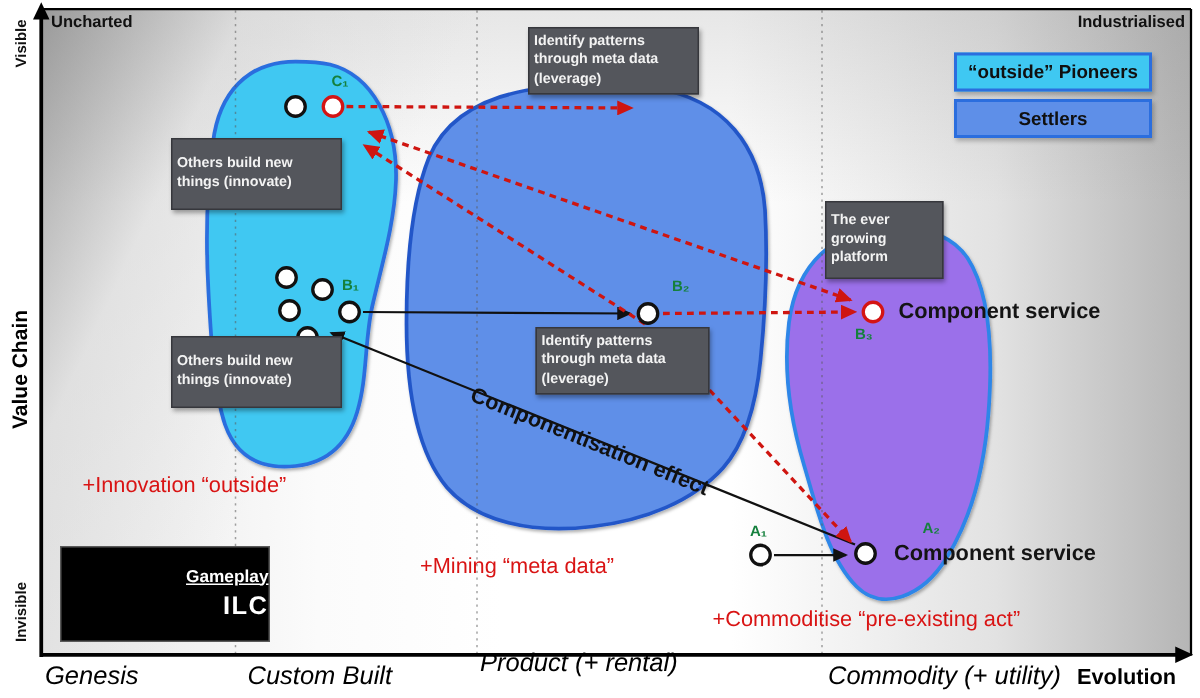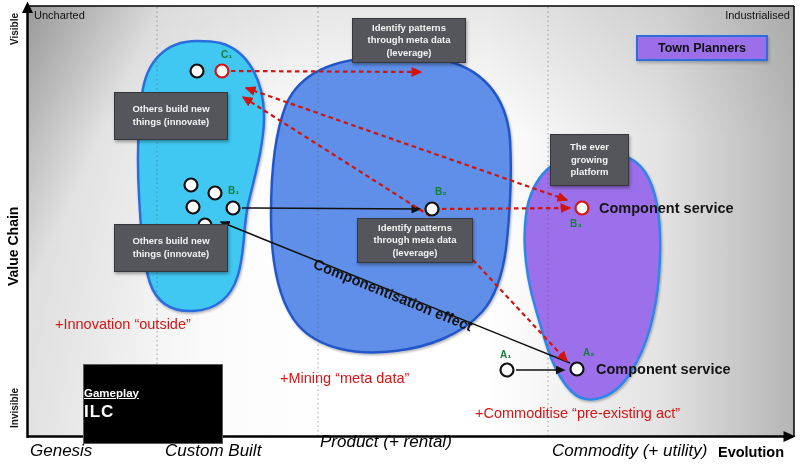--- a/index.html
+++ b/index.html
@@ -15,24 +15,24 @@
     background:
       linear-gradient(115deg, rgba(140,140,140,.80) 0%, rgba(215,215,215,.45) 14%, rgba(255,255,255,0) 30%),
       linear-gradient(to bottom, rgba(120,120,120,.18) 0%, rgba(255,255,255,0) 30%),
       linear-gradient(to right, #e6e6e6 0%, #fbfbfb 24%, #ffffff 40%, #ffffff 60%, #e2e2e2 83%, #b5b5b5 100%);
   }
   svg.layer{left:0;top:0;}
   
   .callout{
     background:#54565c;border:1.5px solid #36373c;color:#f3f3f3;
     font-size:9.5px;font-weight:600;line-height:1.32;
-    display:flex;align-items:center;justify-content:center;text-align:center;
+    display:flex;align-items:center;justify-content:center;
     padding:3px;box-sizing:border-box;box-shadow:1px 2px 3px rgba(0,0,0,.35);
   }
-  .corner{font-weight:normal;font-size:11px;color:#111;white-space:nowrap;}
+  .corner{font-weight:bold;font-size:11px;color:#111;white-space:nowrap;}
   .rot{transform-origin:0 0;transform:rotate(-90deg);white-space:nowrap;}
   .axis-side{font-weight:bold;font-size:10px;color:#111;}
   .axis-main{font-weight:bold;font-size:14px;color:#000;}
   .stage{font-style:italic;font-size:17px;color:#000;white-space:nowrap;}
   .evo{font-weight:bold;font-size:14.5px;color:#000;white-space:nowrap;}
   .nodelbl{font-weight:bold;font-size:10px;color:#15803d;white-space:nowrap;}
   .svc{font-weight:bold;font-size:14.5px;color:#141414;white-space:nowrap;}
   .red-note{color:#d91414;font-weight:normal;font-size:14.5px;white-space:nowrap;}
   .comp{
     font-weight:bold;font-size:14.5px;color:#111;white-space:nowrap;
@@ -42,23 +42,23 @@
   .legend-item{
     width:132px;height:26px;border:2px solid #2b6ede;box-sizing:border-box;
     display:flex;align-items:center;justify-content:center;
     font-weight:bold;font-size:12.5px;color:#101010;
     box-shadow:1px 2px 3px rgba(0,0,0,.25);
   }
   .li-pioneers{background:#3fc8f2;}
   .li-settlers{background:#5e8fe8;}
   .li-town{background:#9b6fea;}
   .gameplay{
-    left:40px;top:364px;width:140px;height:80px;background:#000;border:1px solid #5a5a5a;
+    left:40px;top:364px;width:140px;height:64px;background:#000;border:1px solid #5a5a5a;
     box-sizing:border-box;color:#fff;display:flex;flex-direction:column;
-    align-items:flex-start;justify-content:center;gap:3px;margin-left:43px;
+    align-items:flex-end;justify-content:center;gap:3px;
   }
   .gp-head{font-size:11.5px;font-weight:bold;text-decoration:underline;}
   .gp-name{font-size:17px;font-weight:bold;letter-spacing:1px;}
 </style>
 </head>
 <body>
 
 <div class="abs plot-bg"></div>
 
 <svg class="abs layer" width="800" height="465" viewBox="0 0 800 465">
@@ -140,35 +140,36 @@
 <div class="abs rot axis-main" style="left:5px;top:286px;">Value Chain</div>
 <div class="abs rot axis-side" style="left:9px;top:428px;">Invisible</div>
 
 <div class="abs stage" style="left:30px;top:441px;">Genesis</div>
 <div class="abs stage" style="left:165px;top:441px;">Custom Built</div>
 <div class="abs stage" style="left:320px;top:432px;">Product (+ rental)</div>
 <div class="abs stage" style="left:552px;top:441px;">Commodity (+ utility)</div>
 <div class="abs evo" style="left:718px;top:444px;">Evolution</div>
 
 <div class="abs legend" style="left:636px;top:35px;">
-  <div class="legend-item li-town">Town Planners</div>
+  <div class="legend-item li-pioneers">“outside” Pioneers</div>
+  <div class="legend-item li-settlers">Settlers</div>
 </div>
 
 <div class="abs callout" style="left:114px;top:92px;width:114px;height:48px;">Others build new things (innovate)</div>
 <div class="abs callout" style="left:114px;top:224px;width:114px;height:48px;">Others build new things (innovate)</div>
 <div class="abs callout" style="left:352px;top:18px;width:114px;height:45px;">Identify patterns through meta data (leverage)</div>
 <div class="abs callout" style="left:357px;top:218px;width:116px;height:45px;">Identify patterns through meta data (leverage)</div>
 <div class="abs callout" style="left:550px;top:134px;width:79px;height:52px;">The ever growing platform</div>
 
 <div class="abs nodelbl" style="left:221px;top:49px;">C₁</div>
 <div class="abs nodelbl" style="left:228px;top:185px;">B₁</div>
-<div class="abs nodelbl" style="left:415px;top:186px;padding-left:20px;">B₂</div>
+<div class="abs nodelbl" style="left:428px;top:186px;padding-left:20px;">B₂</div>
 <div class="abs nodelbl" style="left:570px;top:218px;">B₃</div>
 <div class="abs nodelbl" style="left:500px;top:349px;">A₁</div>
-<div class="abs nodelbl" style="left:583px;top:347px;">A₂</div>
+<div class="abs nodelbl" style="left:615px;top:347px;">A₂</div>
 <div class="abs svc" style="left:599px;top:200px;">Component service</div>
 <div class="abs svc" style="left:596px;top:361px;">Component service</div>
 
 <div class="abs red-note" style="left:55px;top:316px;">+Innovation “outside”</div>
 <div class="abs red-note" style="left:280px;top:370px;">+Mining “meta data”</div>
 <div class="abs red-note" style="left:475px;top:405px;">+Commoditise “pre-existing act”</div>
 
 <div class="abs comp" style="left:298px;top:287px;">Componentisation effect</div>
 
 <div class="abs gameplay">

